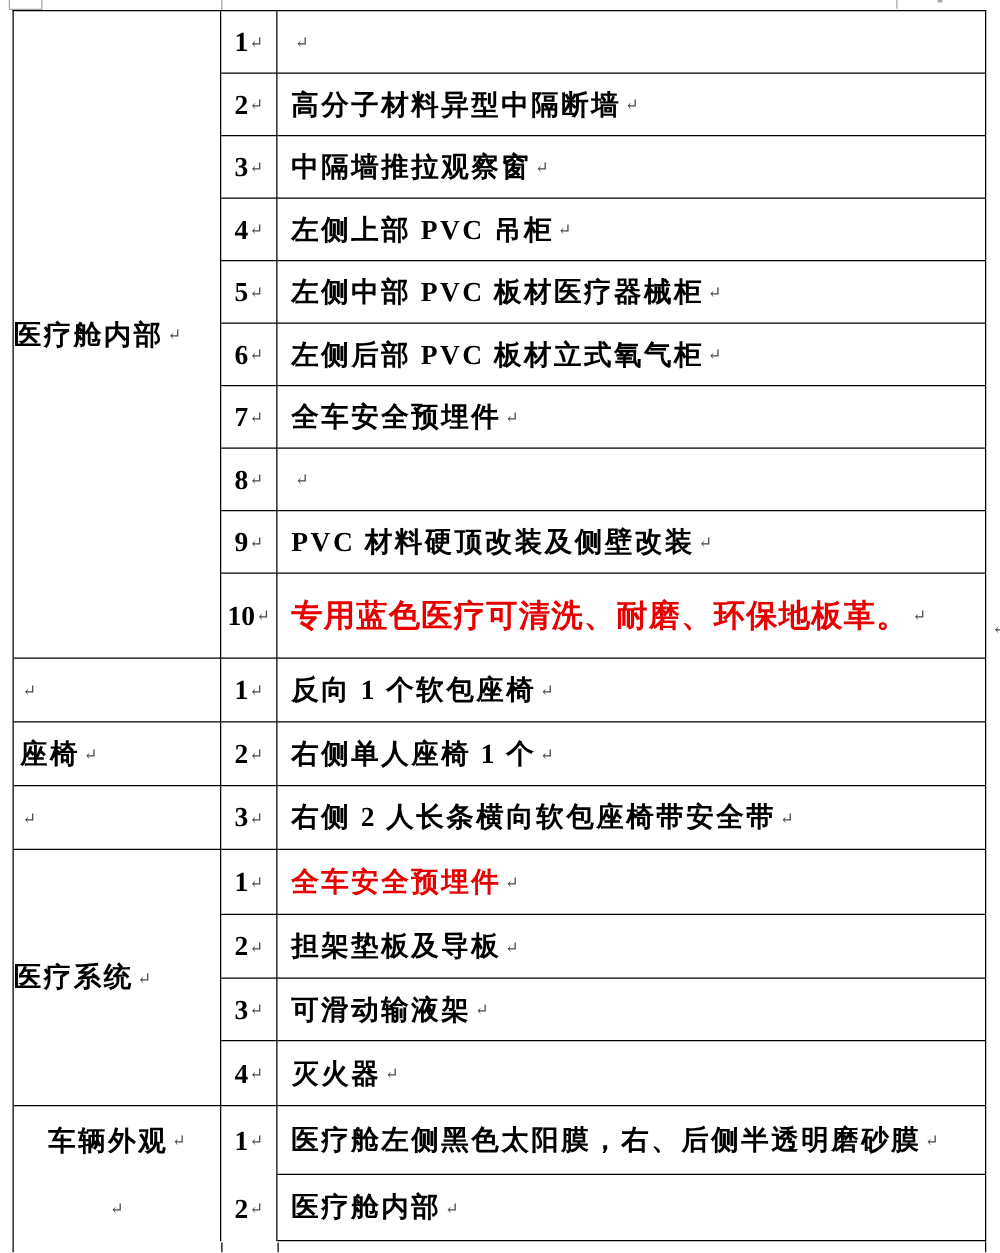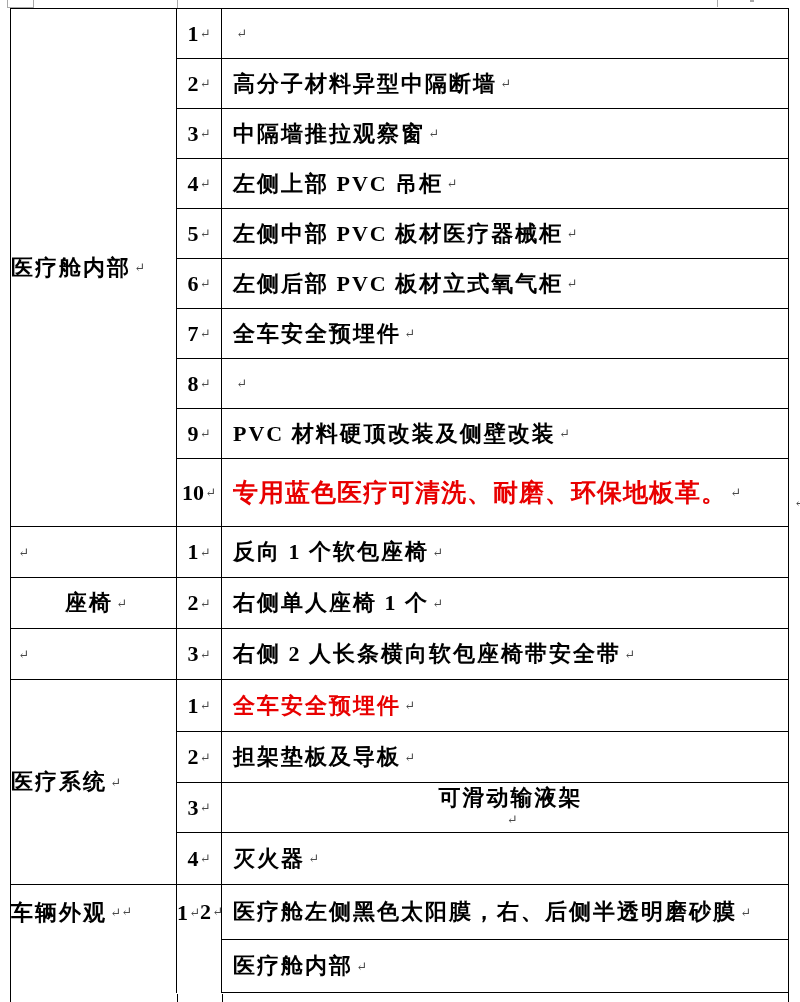--- a/index.html
+++ b/index.html
@@ -23,21 +23,21 @@
     grid-template-columns:166px 45px 1fr;
     grid-template-rows:50px 50px 50px 50px 50px 50px 50px 50px 50px 68px 51px 51px 51px 52px 51px 50px 52px 55px 53px;
   }
   .cell{display:flex;align-items:center;box-sizing:border-box;}
   .br{border-right:1px solid var(--line,#000);}
   .bb{border-bottom:1px solid var(--line,#000);}
   .num{justify-content:center;font-size:22px;}
   .txt{padding-left:11px;font-size:22px;letter-spacing:2px;white-space:nowrap;}
   .cat{justify-content:flex-start;font-size:22px;letter-spacing:2px;}
   .catl{justify-content:flex-start;padding-left:5px;font-size:22px;letter-spacing:2px;}
-  .stack{display:flex;flex-direction:row;box-sizing:border-box;}
+  .stack{display:flex;flex-direction:column;box-sizing:border-box;}
   .sub{display:flex;align-items:center;justify-content:center;font-size:22px;letter-spacing:2px;}
   .red{color:var(--red,#e80000);}
   .big{font-size:25px;letter-spacing:1px;}
   .p{
     font-size:13px;
     color:var(--pmark,#4a4a4a);
     margin-left:3px;
     letter-spacing:0;
     font-weight:normal;
     line-height:1;
@@ -61,21 +61,21 @@
 
   <div id="spec-table">
 
     <div class="cell cat br bb" style="grid-area:1/1/11/2;">
       <span>医疗舱内部</span>
         <span class="p">↵</span>
     </div>
     <div class="cell catl br bb" style="grid-area:11/1/12/2;">
       <span class="p" style="margin-left:2px;">↵</span>
     </div>
-    <div class="cell catl br bb" style="grid-area:12/1/13/2;justify-content:center;">
+    <div class="cell catl br bb" style="grid-area:12/1/13/2;">
       <span>座椅</span>
         <span class="p">↵</span>
     </div>
     <div class="cell catl br bb" style="grid-area:13/1/14/2;">
       <span class="p" style="margin-left:2px;">↵</span>
     </div>
     <div class="cell cat br bb" style="grid-area:14/1/18/2;">
       <span>医疗系统</span>
         <span class="p">↵</span>
     </div>
@@ -219,21 +219,21 @@
         <span class="p">↵</span>
       </div>
     <div class="cell txt bb" style="grid-area:14/3/15/4;">
         <span class="red">全车安全预埋件</span>
         <span class="p">↵</span>
       </div>
     <div class="cell txt bb" style="grid-area:15/3/16/4;">
         <span>担架垫板及导板</span>
         <span class="p">↵</span>
       </div>
-    <div class="cell txt bb" style="grid-area:16/3/17/4;flex-direction:column;">
+    <div class="cell txt bb" style="grid-area:16/3/17/4;">
         <span>可滑动输液架</span>
         <span class="p">↵</span>
       </div>
     <div class="cell txt bb" style="grid-area:17/3/18/4;">
         <span>灭火器</span>
         <span class="p">↵</span>
       </div>
     <div class="cell txt bb" style="grid-area:18/3/19/4;">
         <span>医疗舱左侧黑色太阳膜，右、后侧半透明磨砂膜</span>
         <span class="p">↵</span>

